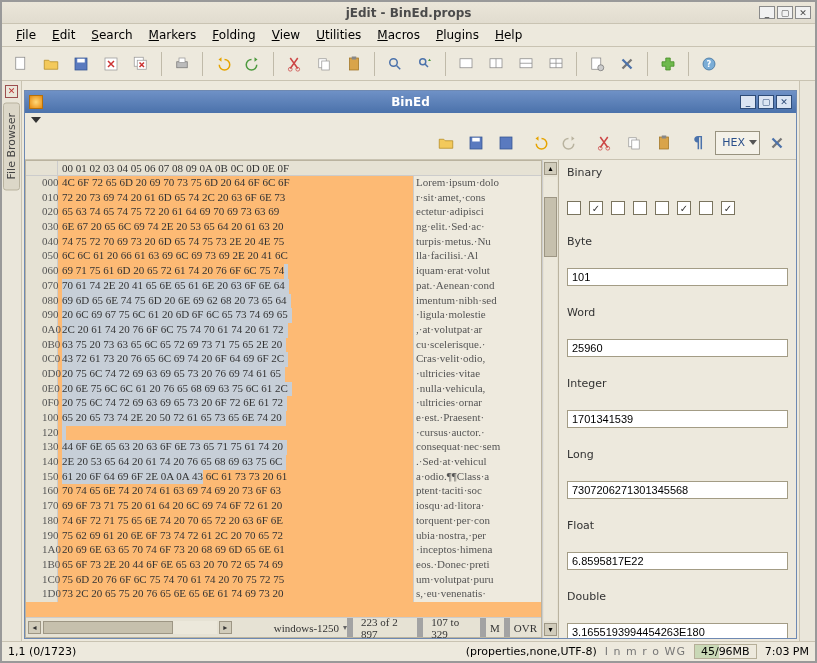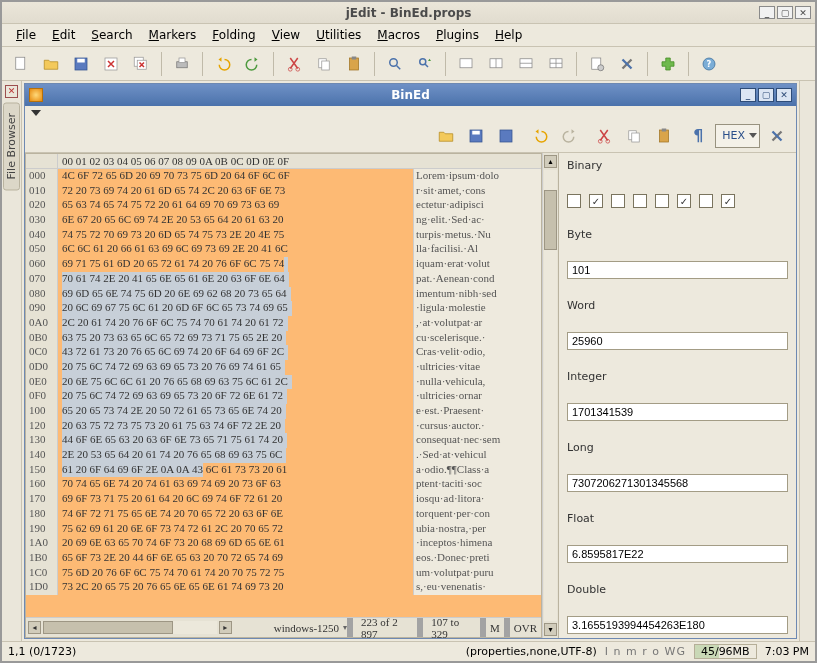--- a/index.html
+++ b/index.html
@@ -12,42 +12,42 @@
 .menubar .m { padding: 2px 8px; cursor: pointer; }
 .menubar .m u { text-decoration: underline; }
 .toolbar { display: flex; align-items: center; gap: 4px; padding: 3px 6px; border-bottom: 1px solid #c9c3b2; height: 34px; }
 .toolbar .sep { width: 1px; height: 24px; background: #c0baa9; margin: 0 3px; }
 .tbtn { width: 26px; height: 26px; display: inline-flex; align-items: center; justify-content: center; border-radius: 3px; cursor: pointer; }
 .tbtn svg { width: 18px; height: 18px; }
 .main-area { flex: 1; display: flex; min-height: 0; }
 .leftgutter { width: 20px; background: #eae6da; border-right: 1px solid #c9c3b2; display: flex; flex-direction: column; align-items: center; padding-top: 4px; gap: 4px; }
 .leftgutter .close-docking { width: 13px; height: 13px; border: 1px solid #9c4f4f; color: #b33; font-size: 9px; line-height: 10px; text-align: center; cursor: pointer; }
 .vtab { writing-mode: vertical-rl; transform: rotate(180deg); padding: 10px 1px; background: #dcd7c8; border: 1px solid #b9b39f; border-radius: 3px; cursor: pointer; font-size: 11px; color: #444; }
-.docked { flex: 1; display: flex; flex-direction: column; min-height: 0; padding: 2px; gap: 2px; }
+.docked { flex: 1; display: flex; flex-direction: column; min-height: 0; padding: 2px; gap: 2px; margin-top: 7px; }
 
 
 .inner-window { border: 1px solid #6e89b2; display: flex; flex-direction: column; flex: 1; min-height: 0; background: #ede9dd; }
 .inner-titlebar { height: 22px; background: linear-gradient(#6f91c6, #4b72ab); color: #fff; font-weight: bold; font-size: 12px; display: flex; align-items: center; padding: 0 4px; position: relative; }
 .inner-titlebar .orange { width:14px;height:14px;background: radial-gradient(#ffd97a,#e78a0e); border:1px solid #b6700a; margin-right:6px; }
 .inner-titlebar .t { position:absolute; left:0; right:0; text-align:center; }
 .inner-titlebar .wc { margin-left:auto; display:flex; gap:2px; z-index:1; }
 .inner-titlebar .wc span { width:16px;height:14px;background:#dbe5f3;border:1px solid #2e4c78;font-size:9px;color:#2e4c78;display:inline-flex;align-items:center;justify-content:center;cursor:pointer; }
 .inner-menustrip { height: 13px; display:flex; align-items:center; padding-left:6px; }
 .inner-menustrip .tri { width:0;height:0;border-left:5px solid transparent;border-right:5px solid transparent;border-top:6px solid #333;cursor:pointer; }
 .inner-toolbar { height: 34px; display:flex; align-items:center; justify-content:flex-end; gap:4px; padding: 0 6px; border-bottom: 1px solid #c9c3b2; }
 .hexcombo { border:1px solid #98927f; background:#f4f1e8; height:24px; display:flex; align-items:center; padding:0 2px 0 6px; gap:4px; font-size:11px; color:#2a4f8a; cursor:pointer; }
 .hexcombo .dd { width:0;height:0;border-left:4px solid transparent;border-right:4px solid transparent;border-top:5px solid #555; }
 .inner-content { flex:1; display:flex; min-height:0; }
 .hexpane { flex:1; display:flex; flex-direction:column; border:1px solid #bab39f; background:#fdba74; min-width:0; font-family: Liberation Serif, serif; font-size:11px; color:#333; }
 .hexheader { display:flex; border-bottom:1px solid #ccc; background:#e6e2d4; }
 .hexheader .addrcol { width:32px; border-right:1px solid #ccc; }
 .hexheader .cols { padding:1px 4px; letter-spacing:0; }
 .hexbody { flex:1; overflow:hidden; position:relative; }
 .hexrow { display:flex; height:14.7px; }
-.hexrow .addr { width:32px; background:#e6e2d4; border-right:1px solid #ccc; padding-left:3px; color:#555; }
+.hexrow .addr { width:32px; background:#e6e2d4; border-right:1px solid #ccc; padding-left:16px; color:#555; }
 .hexrow .bytes { padding:0 4px; white-space:pre; position:relative; overflow:hidden; }
 .hexrow .ascii { width:128px; margin-left:auto; background:#eeeade; border-left:1px solid #ccc; padding-left:2px; white-space:pre; overflow:hidden; color:#555; }
 .sel-overlay { position:absolute; background:#bdd2ea; opacity:0.85; z-index:0; }
 .bytes-text { position:relative; z-index:1; }
 .scrollbar-v { width:16px; background:#e6e2d4; border-left:1px solid #ccc; display:flex; flex-direction:column; align-items:center; padding:2px 0; gap:2px; }
 .scrollbar-v .arrow, .scrollbar-h .arrow { width:13px;height:13px;background:#d1ccbb;border:1px solid #9d9684;font-size:8px;line-height:11px;text-align:center;cursor:pointer; }
 .scrollbar-v .track { flex:1; background:#ece8db; width:13px; position:relative; }
 .scrollbar-v .thumb { position:absolute; top:20px; height:60px; width:100%; background:#c6c0ad; border:1px solid #9d9684; }
 .hexfooter { height:20px; border-top:1px solid #ccc; background:#e6e2d4; display:flex; align-items:center; font-size:11px; }
 .hexfooter .cell { border-left:6px solid #a3a3a3; padding:0 8px; height:100%; display:flex; align-items:center; }
@@ -407,21 +407,21 @@
                   <div class="bytes"><div class="sel-overlay" style="left: 4px; top: 0px; height: 100%; width: 323.2px;"></div><span class="bytes-text">20 75 6C 74 72 69 63 69 65 73 20 6F 72 6E 61 72</span></div>
                   <div class="ascii">·ultricies·ornar</div>
                 </div>
                 <div class="hexrow">
                   <div class="addr">100</div>
                   <div class="bytes"><div class="sel-overlay" style="left: 4px; top: 0px; height: 100%; width: 323.2px;"></div><span class="bytes-text">65 20 65 73 74 2E 20 50 72 61 65 73 65 6E 74 20</span></div>
                   <div class="ascii">e·est.·Praesent·</div>
                 </div>
                 <div class="hexrow">
                   <div class="addr">120</div>
-                  <div class="bytes"><div class="sel-overlay" style="left: 4px; top: 0px; height: 100%; width: 323.2px;"></div><span class="bytes-text">20 63 75 72 73 75 73 20 61 75 63 74 6F 72 2E 20</span></div>
+                  <div class="bytes"><div class="sel-overlay" style="left: 4px; top: 0px; height: 100%; width: 323.2px;"></div></div>
                   <div class="ascii">·cursus·auctor.·</div>
                 </div>
                 <div class="hexrow">
                   <div class="addr">130</div>
                   <div class="bytes"><div class="sel-overlay" style="left: 4px; top: 0px; height: 100%; width: 323.2px;"></div><span class="bytes-text">44 6F 6E 65 63 20 63 6F 6E 73 65 71 75 61 74 20</span></div>
                   <div class="ascii">consequat·nec·sem</div>
                 </div>
                 <div class="hexrow">
                   <div class="addr">140</div>
                   <div class="bytes"><div class="sel-overlay" style="left: 4px; top: 0px; height: 100%; width: 323.2px;"></div><span class="bytes-text">2E 20 53 65 64 20 61 74 20 76 65 68 69 63 75 6C</span></div>

